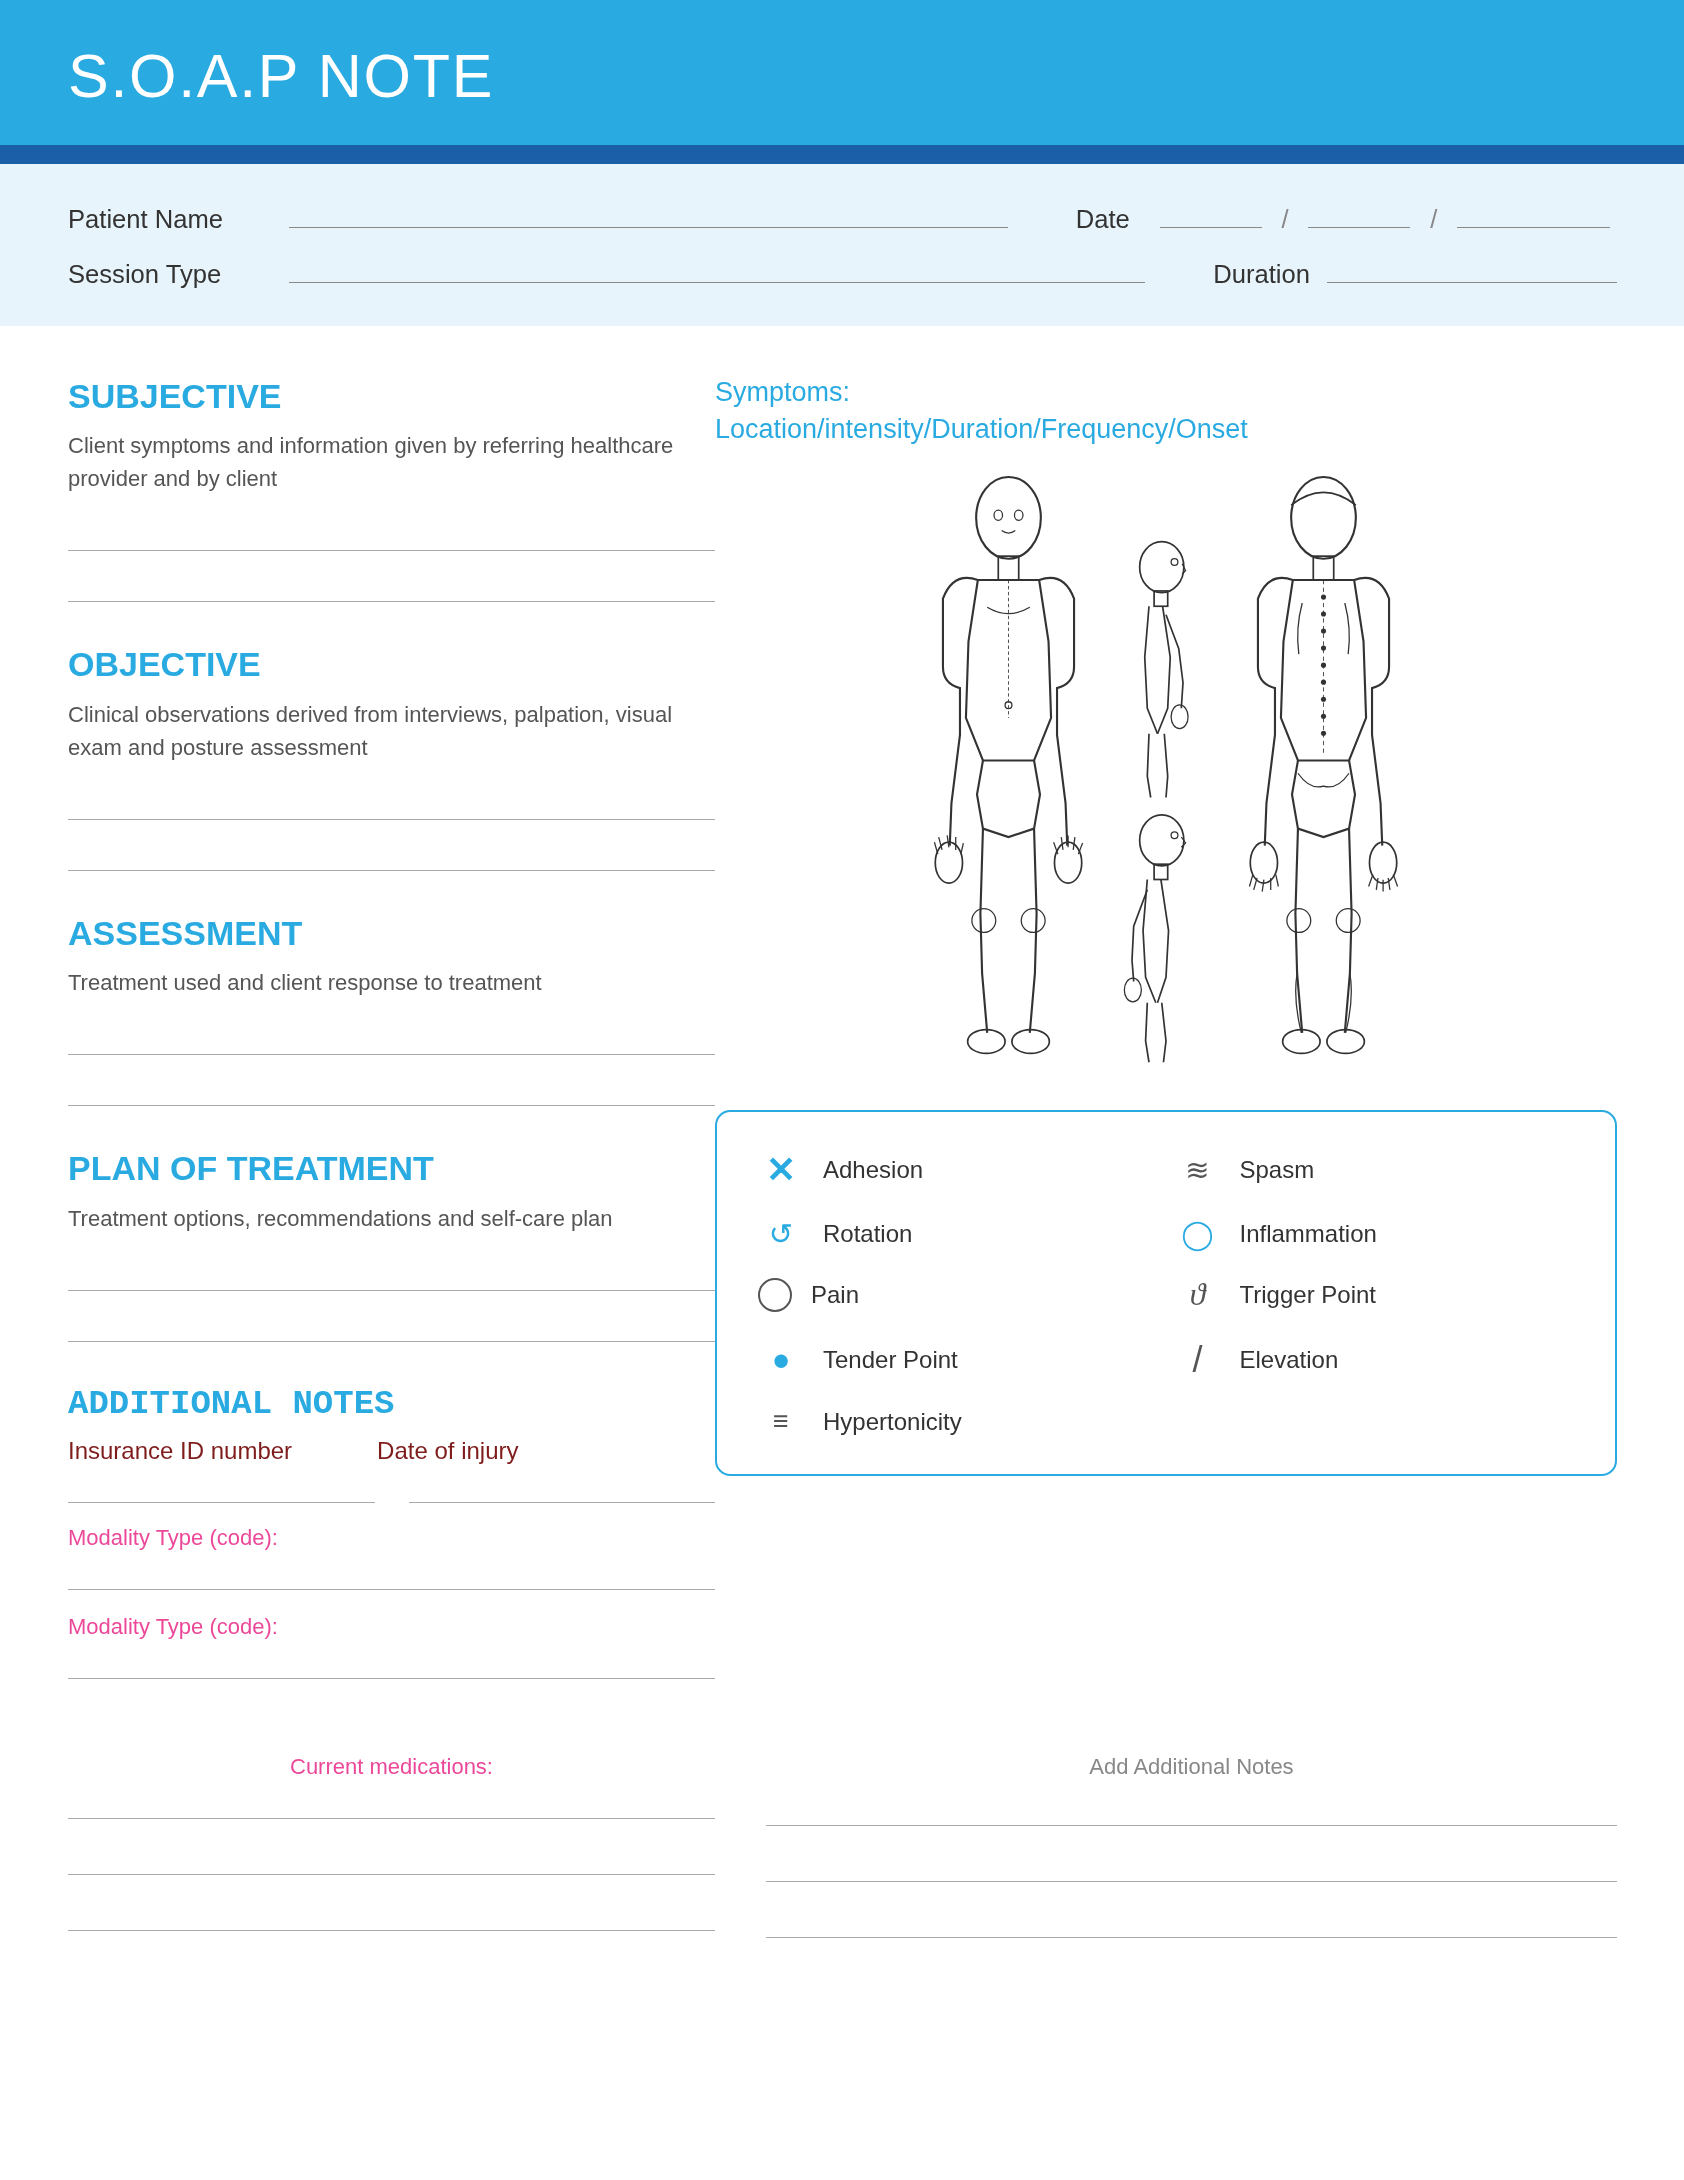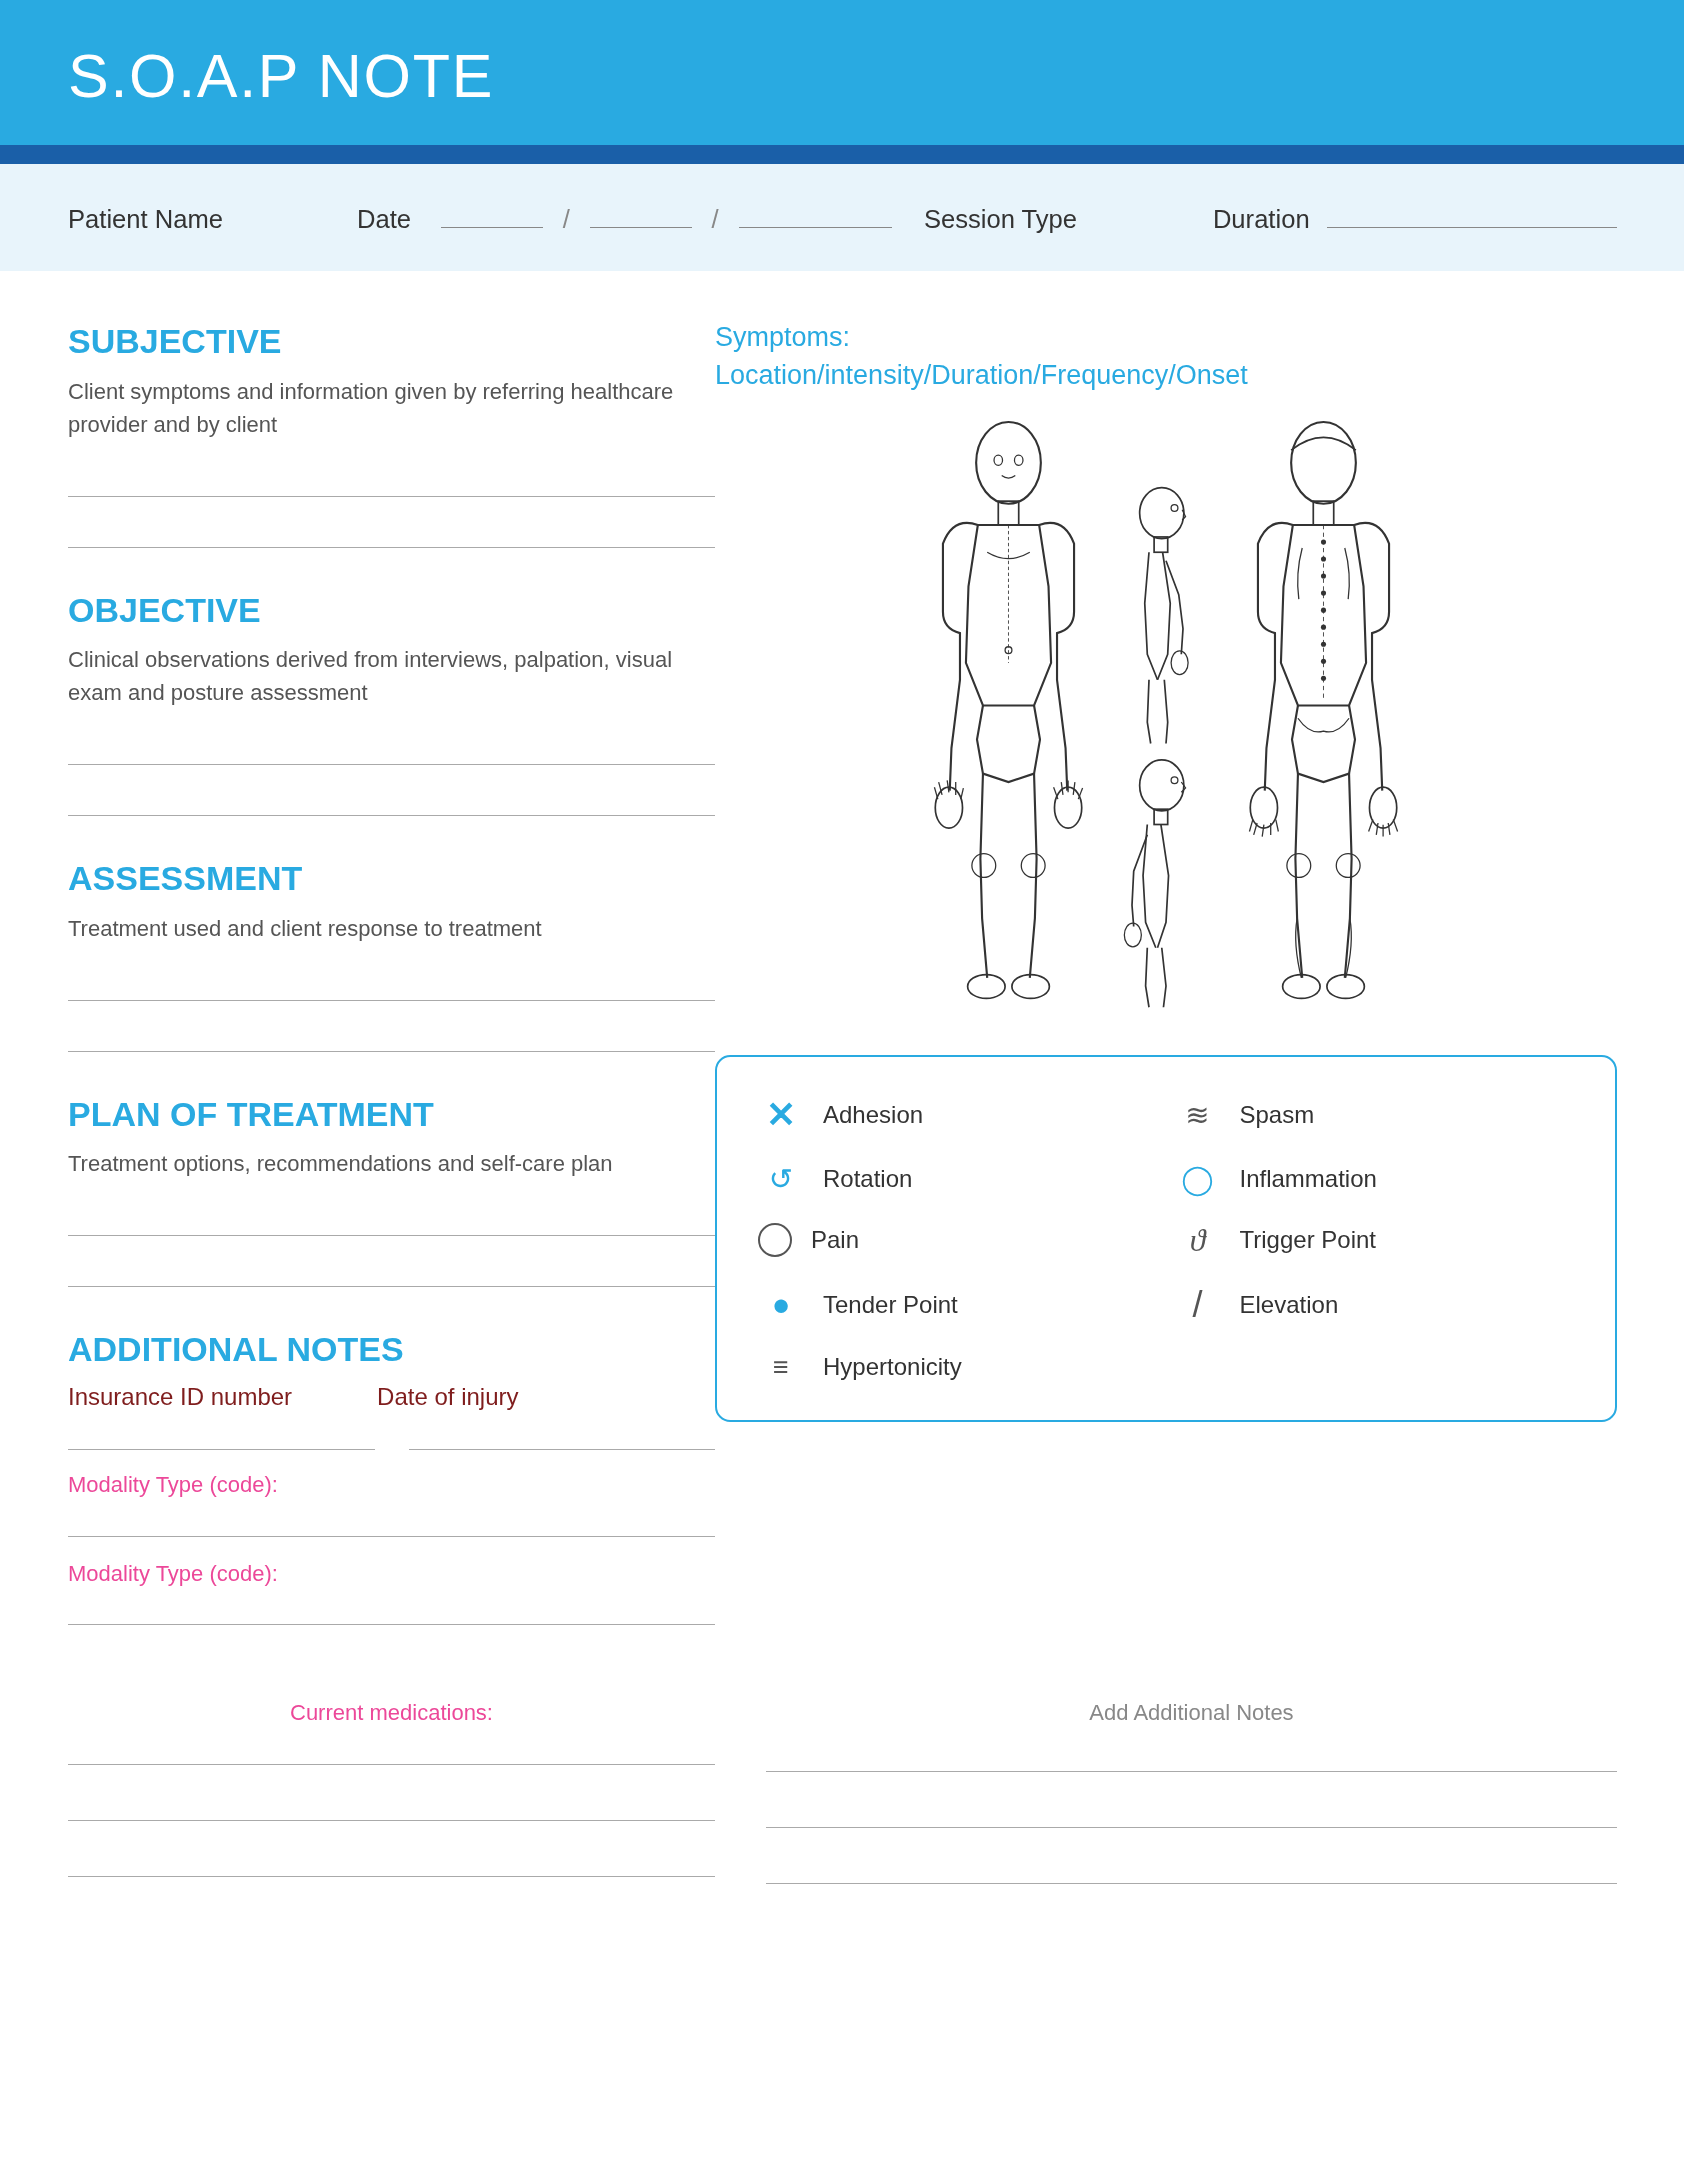--- a/index.html
+++ b/index.html
@@ -24,21 +24,21 @@
     .header-stripe {
       background: #1a5fa8;
       height: 19px;
     }
 
     
     .patient-bar {
       background: #e8f4fb;
       padding: 41px 68px 37px 68px;
       display: flex;
-      flex-direction: row;
+      flex-direction: column;
       gap: 25.6px;
     }
     .patient-row {
       display: flex;
       align-items: baseline;
       gap: 0;
     }
     .patient-label {
       font-size: 25.6px;
       color: #333;
@@ -163,20 +163,21 @@
 
     
     .additional-section {
       margin-top: 8.5px;
     }
     .additional-title {
       font-size: 34px;
       font-weight: bold;
       color: #29aae1;
       margin-bottom: 13.6px;
+      font-family: Liberation Mono, monospace;
     }
     .two-col-labels {
       display: flex;
       gap: 34px;
       margin-bottom: 6.8px;
     }
     .add-label {
       font-size: 24px;
       color: #7f1d1d;
     }

